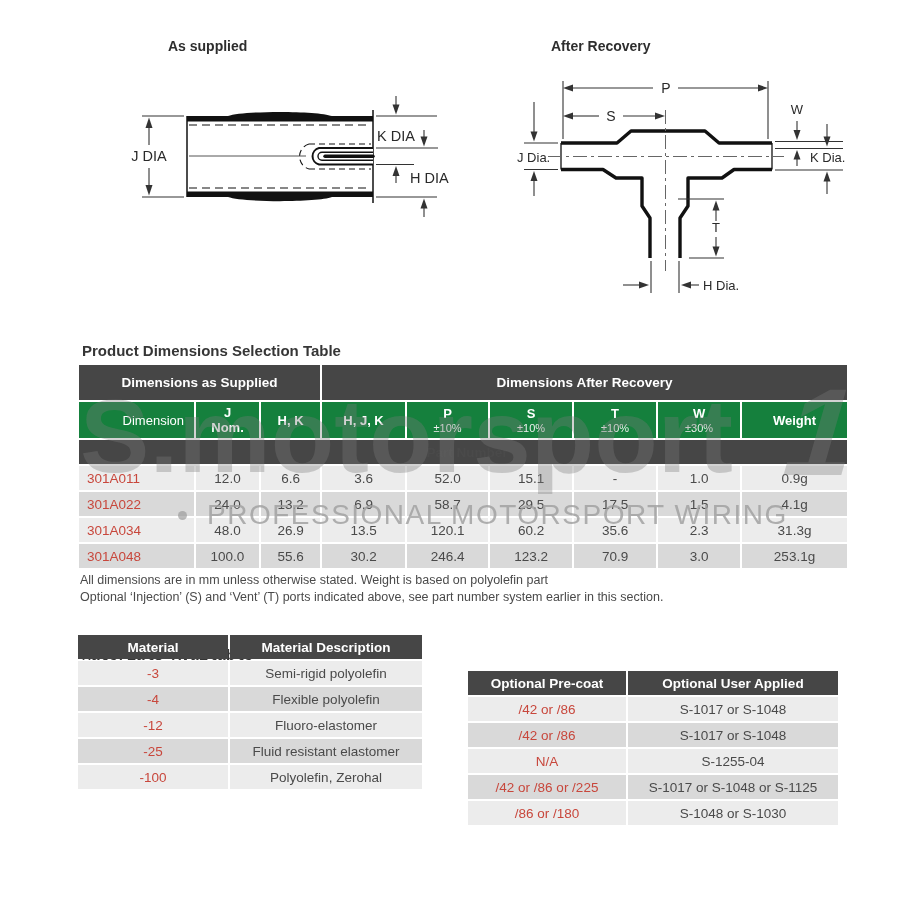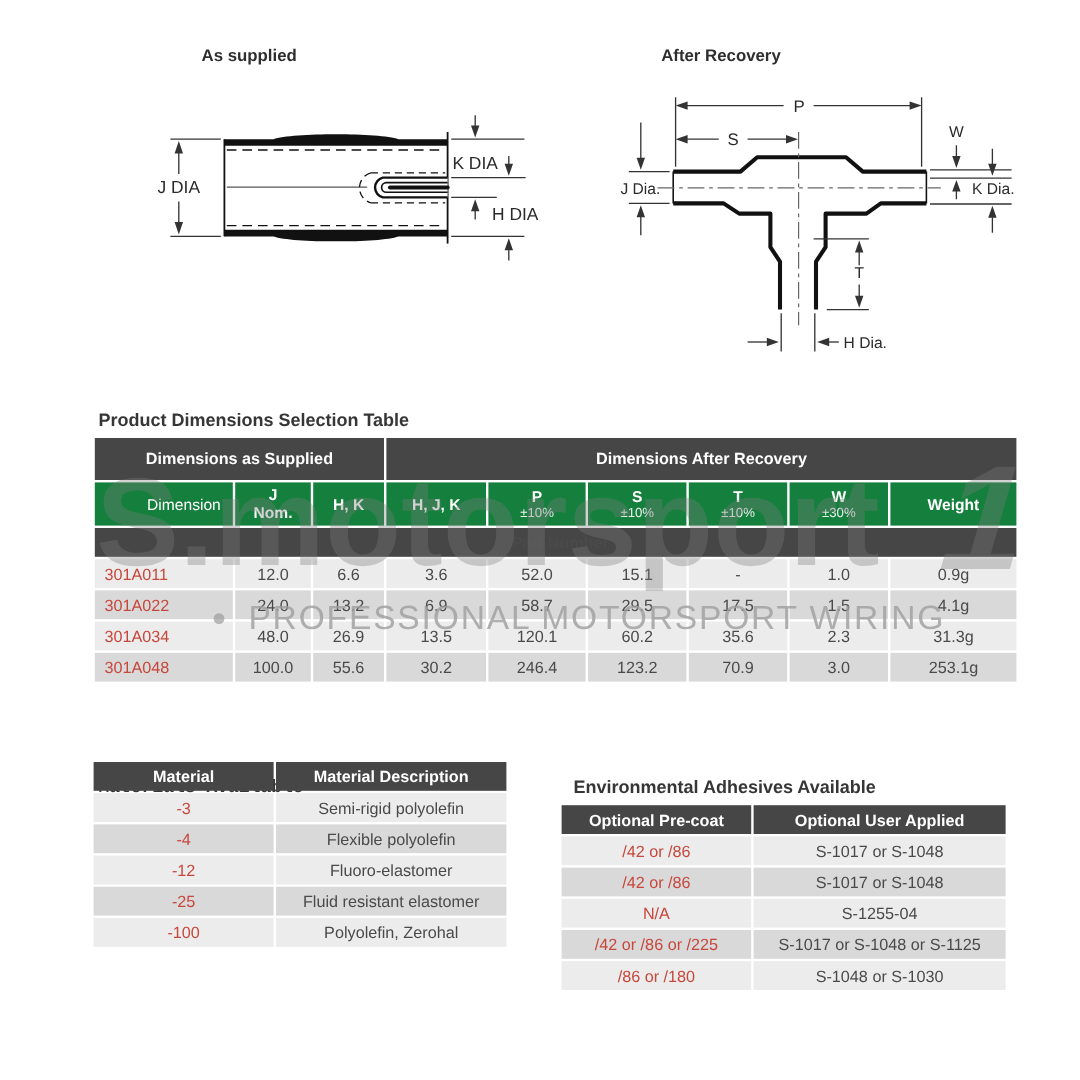--- a/index.html
+++ b/index.html
@@ -289,20 +289,24 @@
       <td>30.2</td>
       <td>246.4</td>
       <td>123.2</td>
       <td>70.9</td>
       <td>3.0</td>
       <td>253.1g</td>
     </tr>
   </tbody>
     </table>
 
+  <div class="notes">
+    <div>All dimensions are in mm unless otherwise stated. Weight is based on polyolefin part</div>
+    <div>Optional ‘Injection’ (S) and ‘Vent’ (T) ports indicated above, see part number system earlier in this section.</div>
+  </div>
 
   <div class="sec-title" style="left:82px;top:648px;font-family:Liberation Mono, monospace;">Materials Available</div>
   <table class="mini mat">
     <colgroup>
         <col style="width:150px">
         <col>
       </colgroup>
     <tbody>
         <tr>
       <th>Material</th>
@@ -324,21 +328,20 @@
       <td class="code">-25</td>
       <td class="desc">Fluid resistant elastomer</td>
     </tr>
     <tr class="r0">
       <td class="code">-100</td>
       <td class="desc">Polyolefin, Zerohal</td>
     </tr>
   </tbody>
     </table>
 
-  <div class="sec-title" style="left:478px;top:648px;">Environmental Adhesives Available</div>
   <table class="mini adh">
     <colgroup>
         <col style="width:158px">
         <col>
       </colgroup>
     <tbody>
         <tr>
       <th>Optional Pre-coat</th>
       <th>Optional User Applied</th>
     </tr>

